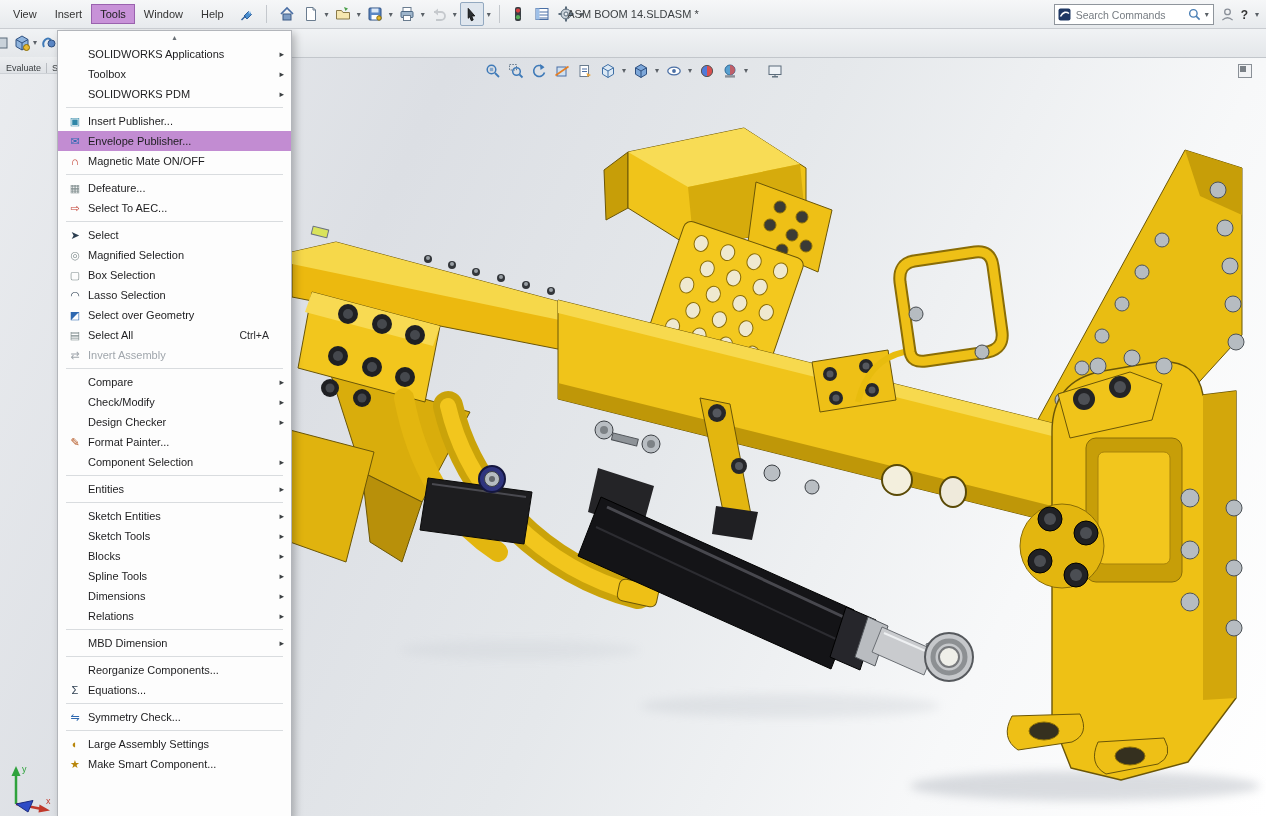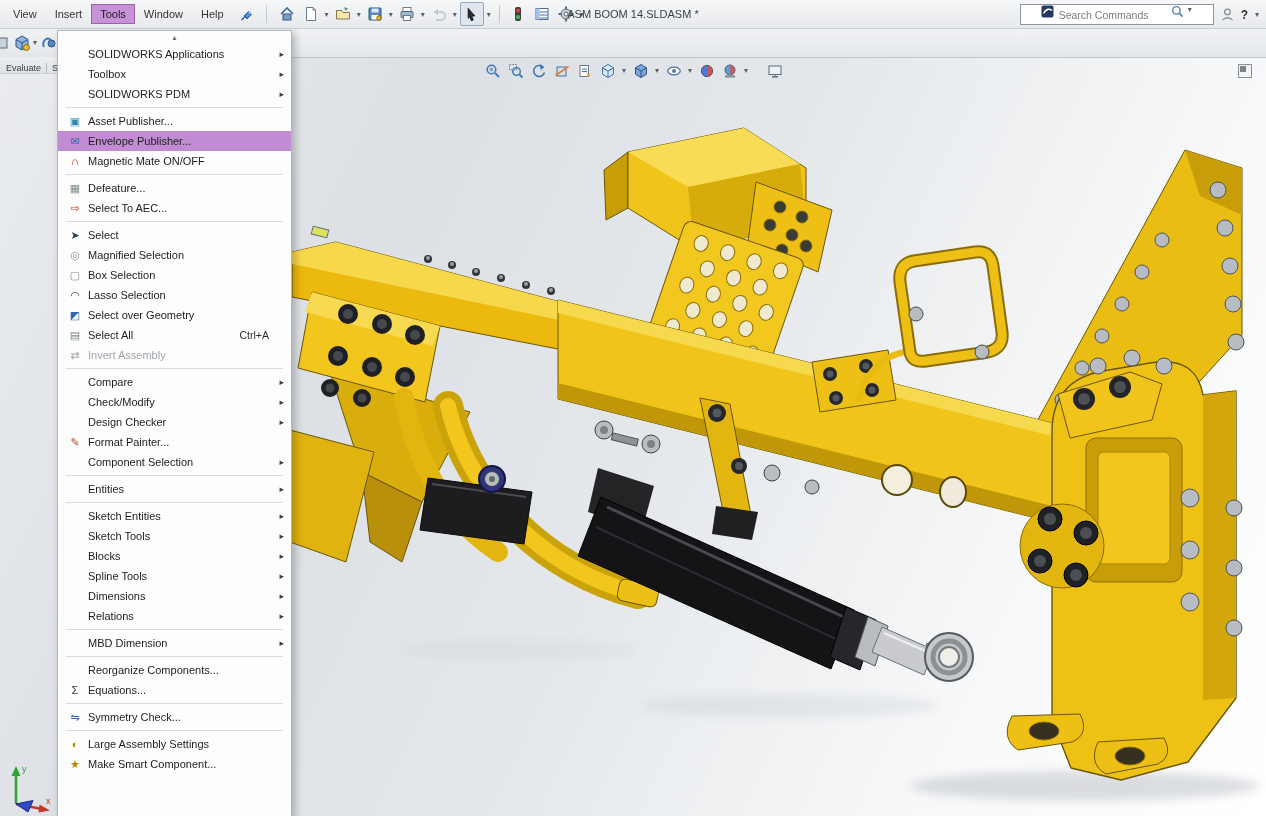--- a/index.html
+++ b/index.html
@@ -13,21 +13,21 @@
   .pin{margin:0 7px;display:flex}
   .tsep{width:1px;height:18px;background:#c4c8cd;margin:0 5px}
   .qt{display:flex;align-items:center;gap:2px;margin-left:4px}
   .tbtn{width:22px;height:22px;display:flex;align-items:center;justify-content:center}
   .tbtn.pressed{background:#dfe6ee;border:1px solid #93a9c0;border-radius:2px}
   .tbtn.dis svg{opacity:.4}
   .caret{font-size:8px;color:#5a6066;margin:0 1px}
   .caret::after{content:"▾"}
   .title{position:absolute;left:50%;transform:translateX(-50%);top:8px;font-size:11px;color:#3c4043;white-space:nowrap}
   .searchwrap{position:absolute;right:6px;top:4px;display:flex;align-items:center;gap:6px}
-  .searchbox{width:152px;height:19px;background:#fff;border:1px solid #8f959c;display:flex;padding:0 20px;gap:3px}
+  .searchbox{width:152px;height:19px;background:#fff;border:1px solid #8f959c;display:flex;align-items:center;padding:0 3px;gap:3px}
   .searchbox input{border:0;outline:0;flex:1;font-size:10.5px;color:#555;font-family:inherit;min-width:0;background:transparent}
   .searchbox input::placeholder{color:#767c82}
   .qmark{font-size:12px;color:#333;font-weight:bold}
 
   
   .row2{position:absolute;left:0;top:28px;width:1266px;height:29px;background:linear-gradient(#f1f3f5,#e4e7ea);border-bottom:1px solid #c2c6cb;z-index:20;display:flex;align-items:center}
   .row2 .tbtn{width:20px;height:22px}
   .tabsrow{position:absolute;left:0;top:57px;height:16px;display:flex;align-items:flex-end;z-index:20;background:linear-gradient(#eceef0,#dfe2e6);padding:0 1px;border-bottom:1px solid #cdd1d6;border-right:1px solid #cdd1d6}
   .tab{font-size:9px;color:#3c4043;padding:0 5px;white-space:nowrap}
   .tabdiv{width:1px;height:10px;background:#b9bdc2}
@@ -537,21 +537,21 @@
         <span class="ico"></span>
         <span class="lbl">Toolbox</span>
       </div>
     <div class="mi sub">
         <span class="ico"></span>
         <span class="lbl">SOLIDWORKS PDM</span>
       </div>
     <div class="msep"></div>
     <div class="mi">
         <span class="ico teal">▣</span>
-        <span class="lbl">Asset Publisher...</span>
+        <span class="lbl">Insert Publisher...</span>
       </div>
     <div class="mi hl">
         <span class="ico blue">✉</span>
         <span class="lbl">Envelope Publisher...</span>
       </div>
     <div class="mi">
         <span class="ico red">∩</span>
         <span class="lbl">Magnetic Mate ON/OFF</span>
       </div>
     <div class="msep"></div>

